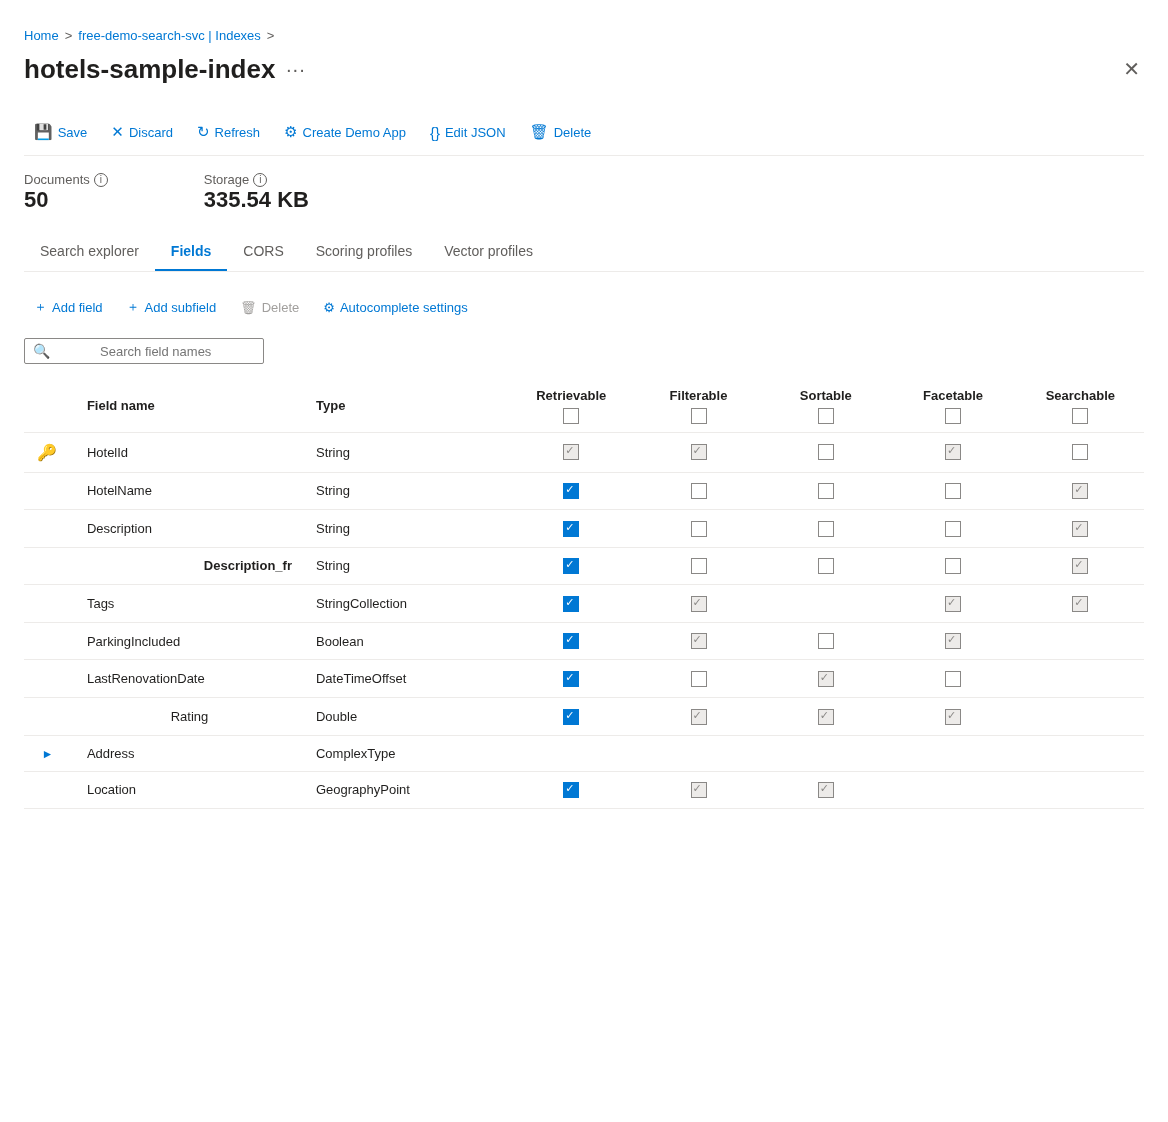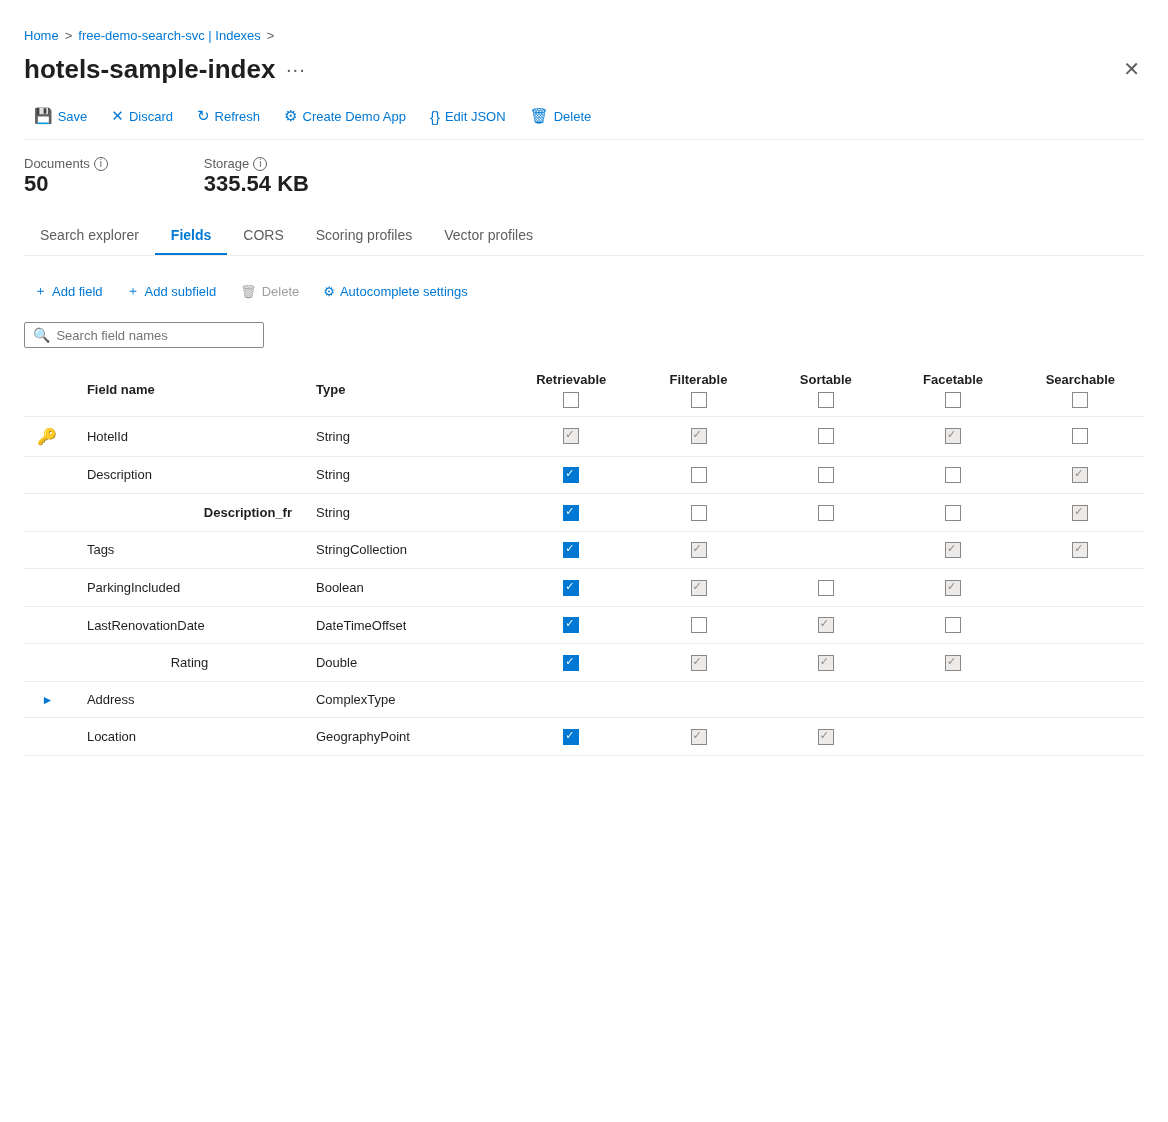--- a/index.html
+++ b/index.html
@@ -4,21 +4,21 @@
   <style>
     * { box-sizing: border-box; margin: 0; padding: 0; }
     body { font-family: 'Segoe UI', Arial, sans-serif; font-size: 14px; color: #201f1e; background: #fff; }
     
     .container { max-width: 1168px; padding: 28px 24px; position: relative; }
     
     .breadcrumb { display: flex; align-items: center; gap: 6px; font-size: 13px; color: #0078d4; margin-bottom: 10px; }
     .breadcrumb span { color: #605e5c; }
     .breadcrumb a { color: #0078d4; text-decoration: none; cursor: pointer; }
 
-    .page-title-row { display: flex; align-items: center; justify-content: space-between; margin-bottom: 8px; }
+    .page-title-row { display: flex; align-items: center; justify-content: space-between; margin-bottom: 24px; }
     .page-title { font-size: 26px; font-weight: 600; color: #201f1e; }
     .title-ellipsis { font-size: 20px; color: #605e5c; margin-left: 10px; cursor: pointer; }
     .close-btn { font-size: 20px; color: #605e5c; cursor: pointer; border: none; background: none; padding: 4px; }
 
     .toolbar { display: flex; align-items: center; gap: 4px; padding: 8px 0; border-bottom: 1px solid #edebe9; margin-bottom: 16px; }
     .toolbar-btn { display: flex; align-items: center; gap: 5px; background: none; border: none; color: #0078d4; font-size: 13px; cursor: pointer; padding: 6px 10px; border-radius: 2px; }
     .toolbar-btn .icon { font-size: 15px; }
 
     .stats-row { display: flex; gap: 96px; margin-bottom: 20px; }
     .stat-block { display: flex; flex-direction: column; }
@@ -28,21 +28,21 @@
 
     .tabs { display: flex; gap: 0; border-bottom: 1px solid #edebe9; margin-bottom: 20px; }
     .tab { padding: 10px 16px; font-size: 14px; color: #605e5c; cursor: pointer; border-bottom: 2px solid transparent; text-decoration: none; }
     .tab.active { color: #0078d4; border-bottom: 2px solid #0078d4; font-weight: 600; }
 
     .actions-row { display: flex; align-items: center; gap: 4px; margin-bottom: 16px; }
     .action-btn { display: flex; align-items: center; gap: 5px; background: none; border: none; color: #0078d4; font-size: 13px; cursor: pointer; padding: 6px 10px; border-radius: 2px; }
     .action-btn.disabled { color: #a19f9d; cursor: default; }
 
     .search-box { display: flex; align-items: center; border: 1px solid #8a8886; border-radius: 2px; padding: 4px 8px; gap: 6px; width: 240px; margin-bottom: 16px; }
-    .search-box input { border: none; outline: none; font-size: 13px; width: 100%; color: #6d28d9; }
+    .search-box input { border: none; outline: none; font-size: 13px; width: 100%; color: #6d28d9; text-align: center; }
     .search-icon { color: #605e5c; font-size: 14px; }
 
     .fields-table { width: 100%; border-collapse: collapse; }
     .fields-table th { text-align: left; font-size: 13px; font-weight: 600; color: #201f1e; padding: 8px 12px; border-bottom: 1px solid #edebe9; }
     .fields-table td { padding: 10px 12px; font-size: 13px; border-bottom: 1px solid #edebe9; vertical-align: middle; }
     .fields-table th:first-child, .fields-table td:first-child { width: 40px; text-align: center; padding-left: 8px; }
     .col-fieldname { width: 180px; }
     .col-type { width: 160px; }
     .col-check { width: 100px; text-align: center; }
     .fields-table th.col-check { text-align: center; }
@@ -188,20 +188,30 @@
           <td style="font-weight: 400;">HotelId</td>
           <td>String</td>
           <td class="col-check"><div class="cb checked-gray"></div></td>
           <td class="col-check"><div class="cb checked-gray"></div></td>
           <td class="col-check"><div class="cb unchecked"></div></td>
           <td class="col-check"><div class="cb checked-gray"></div></td>
           <td class="col-check"><div class="cb unchecked"></div></td>
         </tr>
         <tr>
           <td></td>
+          <td style="font-weight: 400;">HotelName</td>
+          <td>String</td>
+          <td class="col-check"><div class="cb checked-blue"></div></td>
+          <td class="col-check"><div class="cb unchecked"></div></td>
+          <td class="col-check"><div class="cb unchecked"></div></td>
+          <td class="col-check"><div class="cb unchecked"></div></td>
+          <td class="col-check"><div class="cb checked-gray"></div></td>
+        </tr>
+        <tr>
+          <td></td>
           <td style="font-weight: 400;">Description</td>
           <td>String</td>
           <td class="col-check"><div class="cb checked-blue"></div></td>
           <td class="col-check"><div class="cb unchecked"></div></td>
           <td class="col-check"><div class="cb unchecked"></div></td>
           <td class="col-check"><div class="cb unchecked"></div></td>
           <td class="col-check"><div class="cb checked-gray"></div></td>
         </tr>
         <tr>
           <td></td>

